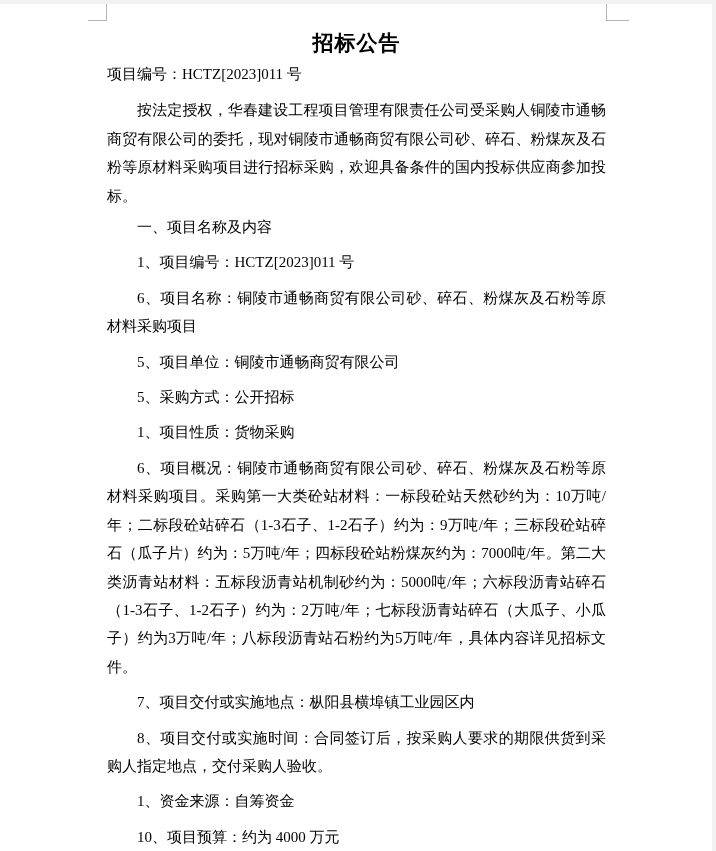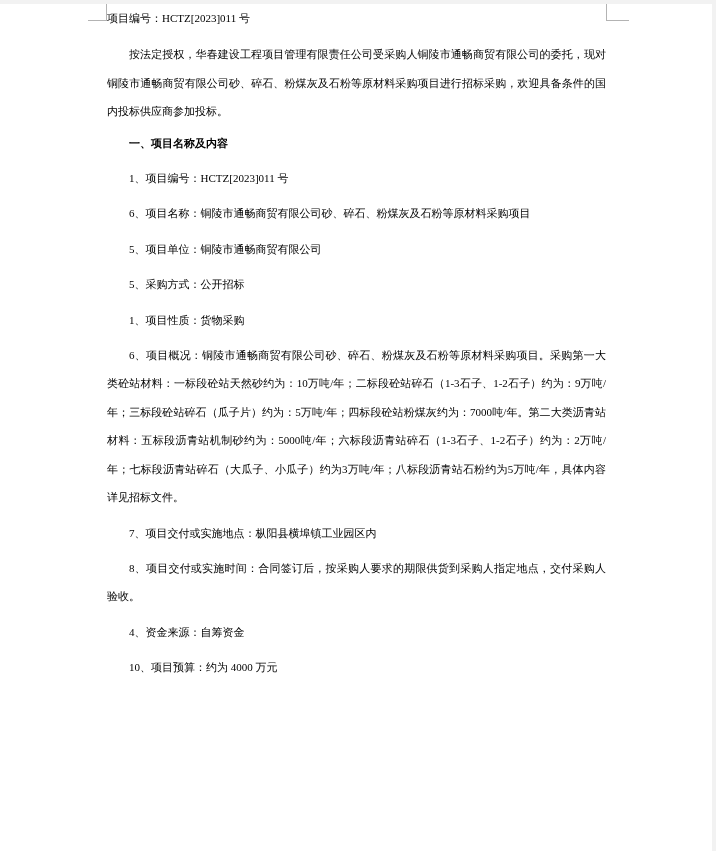--- a/index.html
+++ b/index.html
@@ -39,61 +39,62 @@
     margin: 22px 0 0 0;
     font-family: "Liberation Sans", "DejaVu Sans", sans-serif;
     font-weight: bold;
     font-size: 21px;
     line-height: 34px;
     text-align: center;
     letter-spacing: 1px;
   }
   p {
     margin: 0 0 3px 0;
-    font-size: 11px;
+    font-size: 15px;
     line-height: 28.4px;
     text-align: justify;
     word-break: break-word;
   }
   p.first-line {
     margin-bottom: 8px;
     text-indent: 0;
   }
   p.indent {
     text-indent: 2em;
     margin-top: 7px;
   }
   p.heading {
     font-family: "Liberation Sans", "DejaVu Sans", sans-serif;
-    font-weight: bold;
+    font-weight: normal;
     text-indent: 2em;
   }
 </style>
 </head>
 <body>
 
 <div class="page">
 
   <div class="crop crop-tl-v"></div>
   <div class="crop crop-tl-h"></div>
   <div class="crop crop-tr-v"></div>
   <div class="crop crop-tr-h"></div>
 
   <div class="content">
+    <h1 class="doc-title">招标公告</h1>
 
     <p class="first-line">项目编号：HCTZ[2023]011 号</p>
 
     <p class="indent">按法定授权，华春建设工程项目管理有限责任公司受采购人铜陵市通畅商贸有限公司的委托，现对铜陵市通畅商贸有限公司砂、碎石、粉煤灰及石粉等原材料采购项目进行招标采购，欢迎具备条件的国内投标供应商参加投标。</p>
 
     <p class="heading">一、项目名称及内容</p>
 
     <p class="indent">1、项目编号：HCTZ[2023]011 号</p>
     <p class="indent">6、项目名称：铜陵市通畅商贸有限公司砂、碎石、粉煤灰及石粉等原材料采购项目</p>
     <p class="indent">5、项目单位：铜陵市通畅商贸有限公司</p>
     <p class="indent">5、采购方式：公开招标</p>
     <p class="indent">1、项目性质：货物采购</p>
     <p class="indent">6、项目概况：铜陵市通畅商贸有限公司砂、碎石、粉煤灰及石粉等原材料采购项目。采购第一大类砼站材料：一标段砼站天然砂约为：10万吨/年；二标段砼站碎石（1-3石子、1-2石子）约为：9万吨/年；三标段砼站碎石（瓜子片）约为：5万吨/年；四标段砼站粉煤灰约为：7000吨/年。第二大类沥青站材料：五标段沥青站机制砂约为：5000吨/年；六标段沥青站碎石（1-3石子、1-2石子）约为：2万吨/年；七标段沥青站碎石（大瓜子、小瓜子）约为3万吨/年；八标段沥青站石粉约为5万吨/年，具体内容详见招标文件。</p>
     <p class="indent">7、项目交付或实施地点：枞阳县横埠镇工业园区内</p>
     <p class="indent">8、项目交付或实施时间：合同签订后，按采购人要求的期限供货到采购人指定地点，交付采购人验收。</p>
-    <p class="indent">4、资金来源：自筹资金</p>
+    <p class="indent">1、资金来源：自筹资金</p>
     <p class="indent">10、项目预算：约为 4000 万元</p>
   </div>
 </div>
 
 </body></html>

